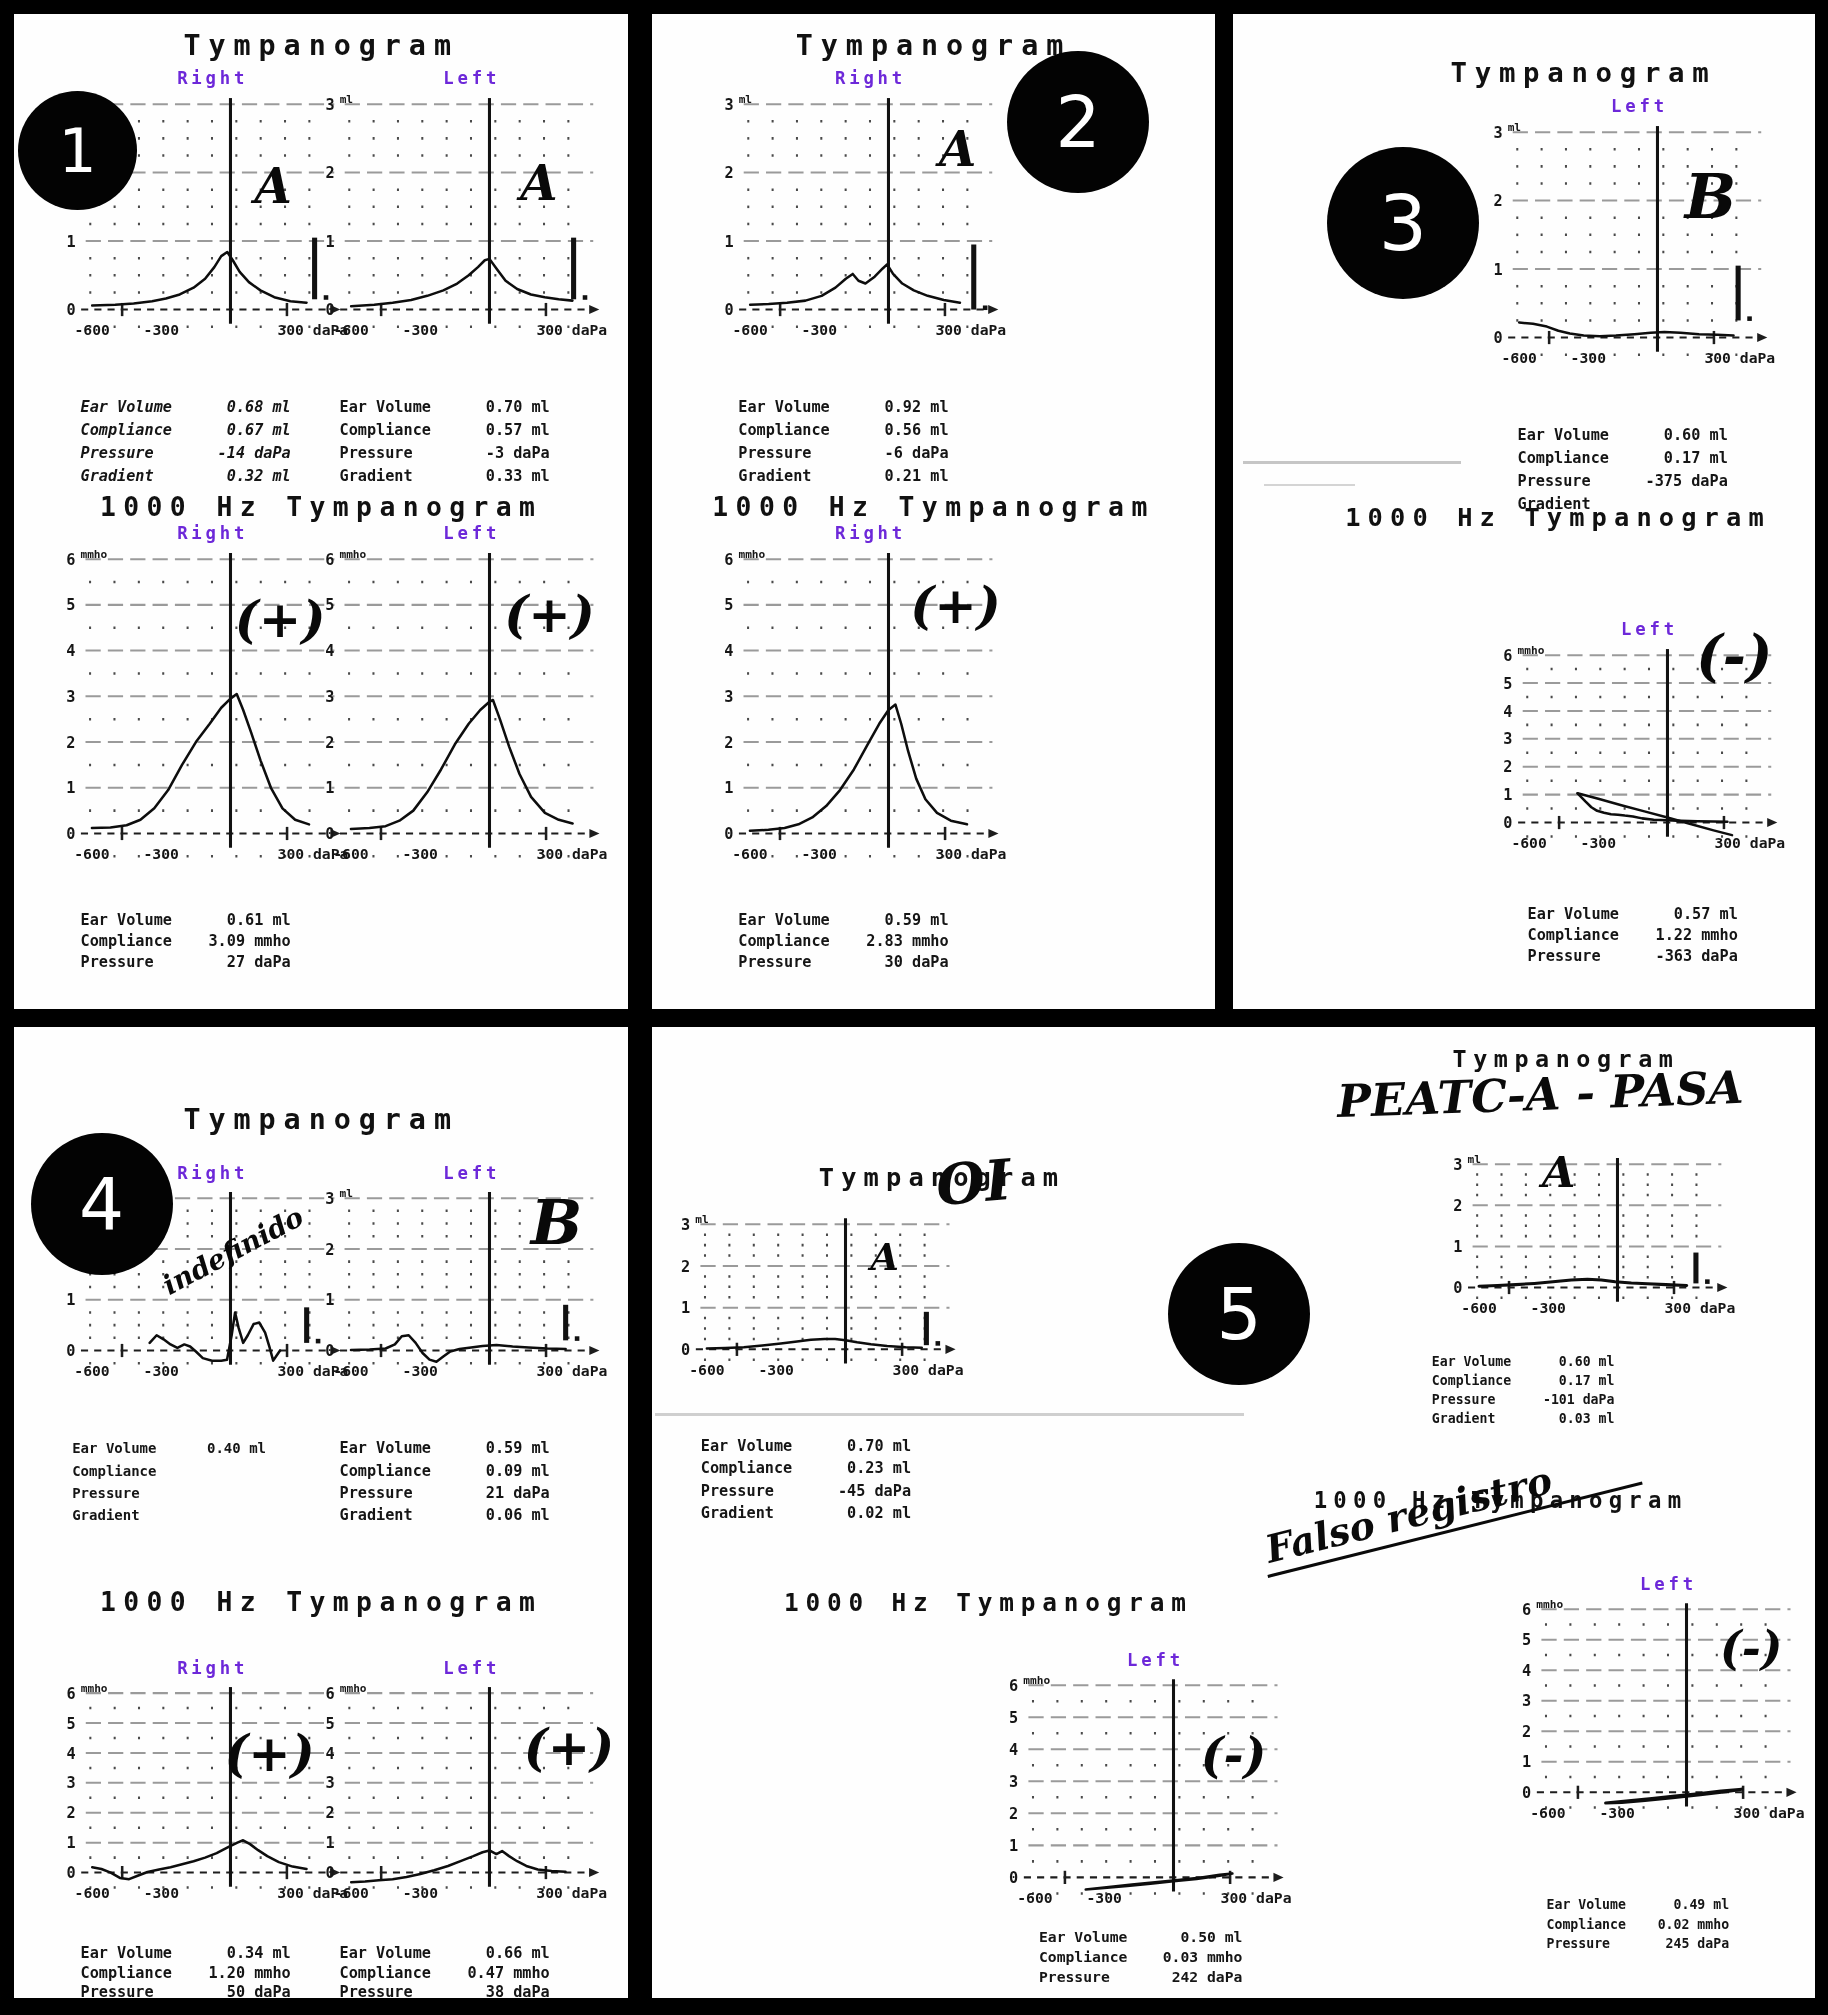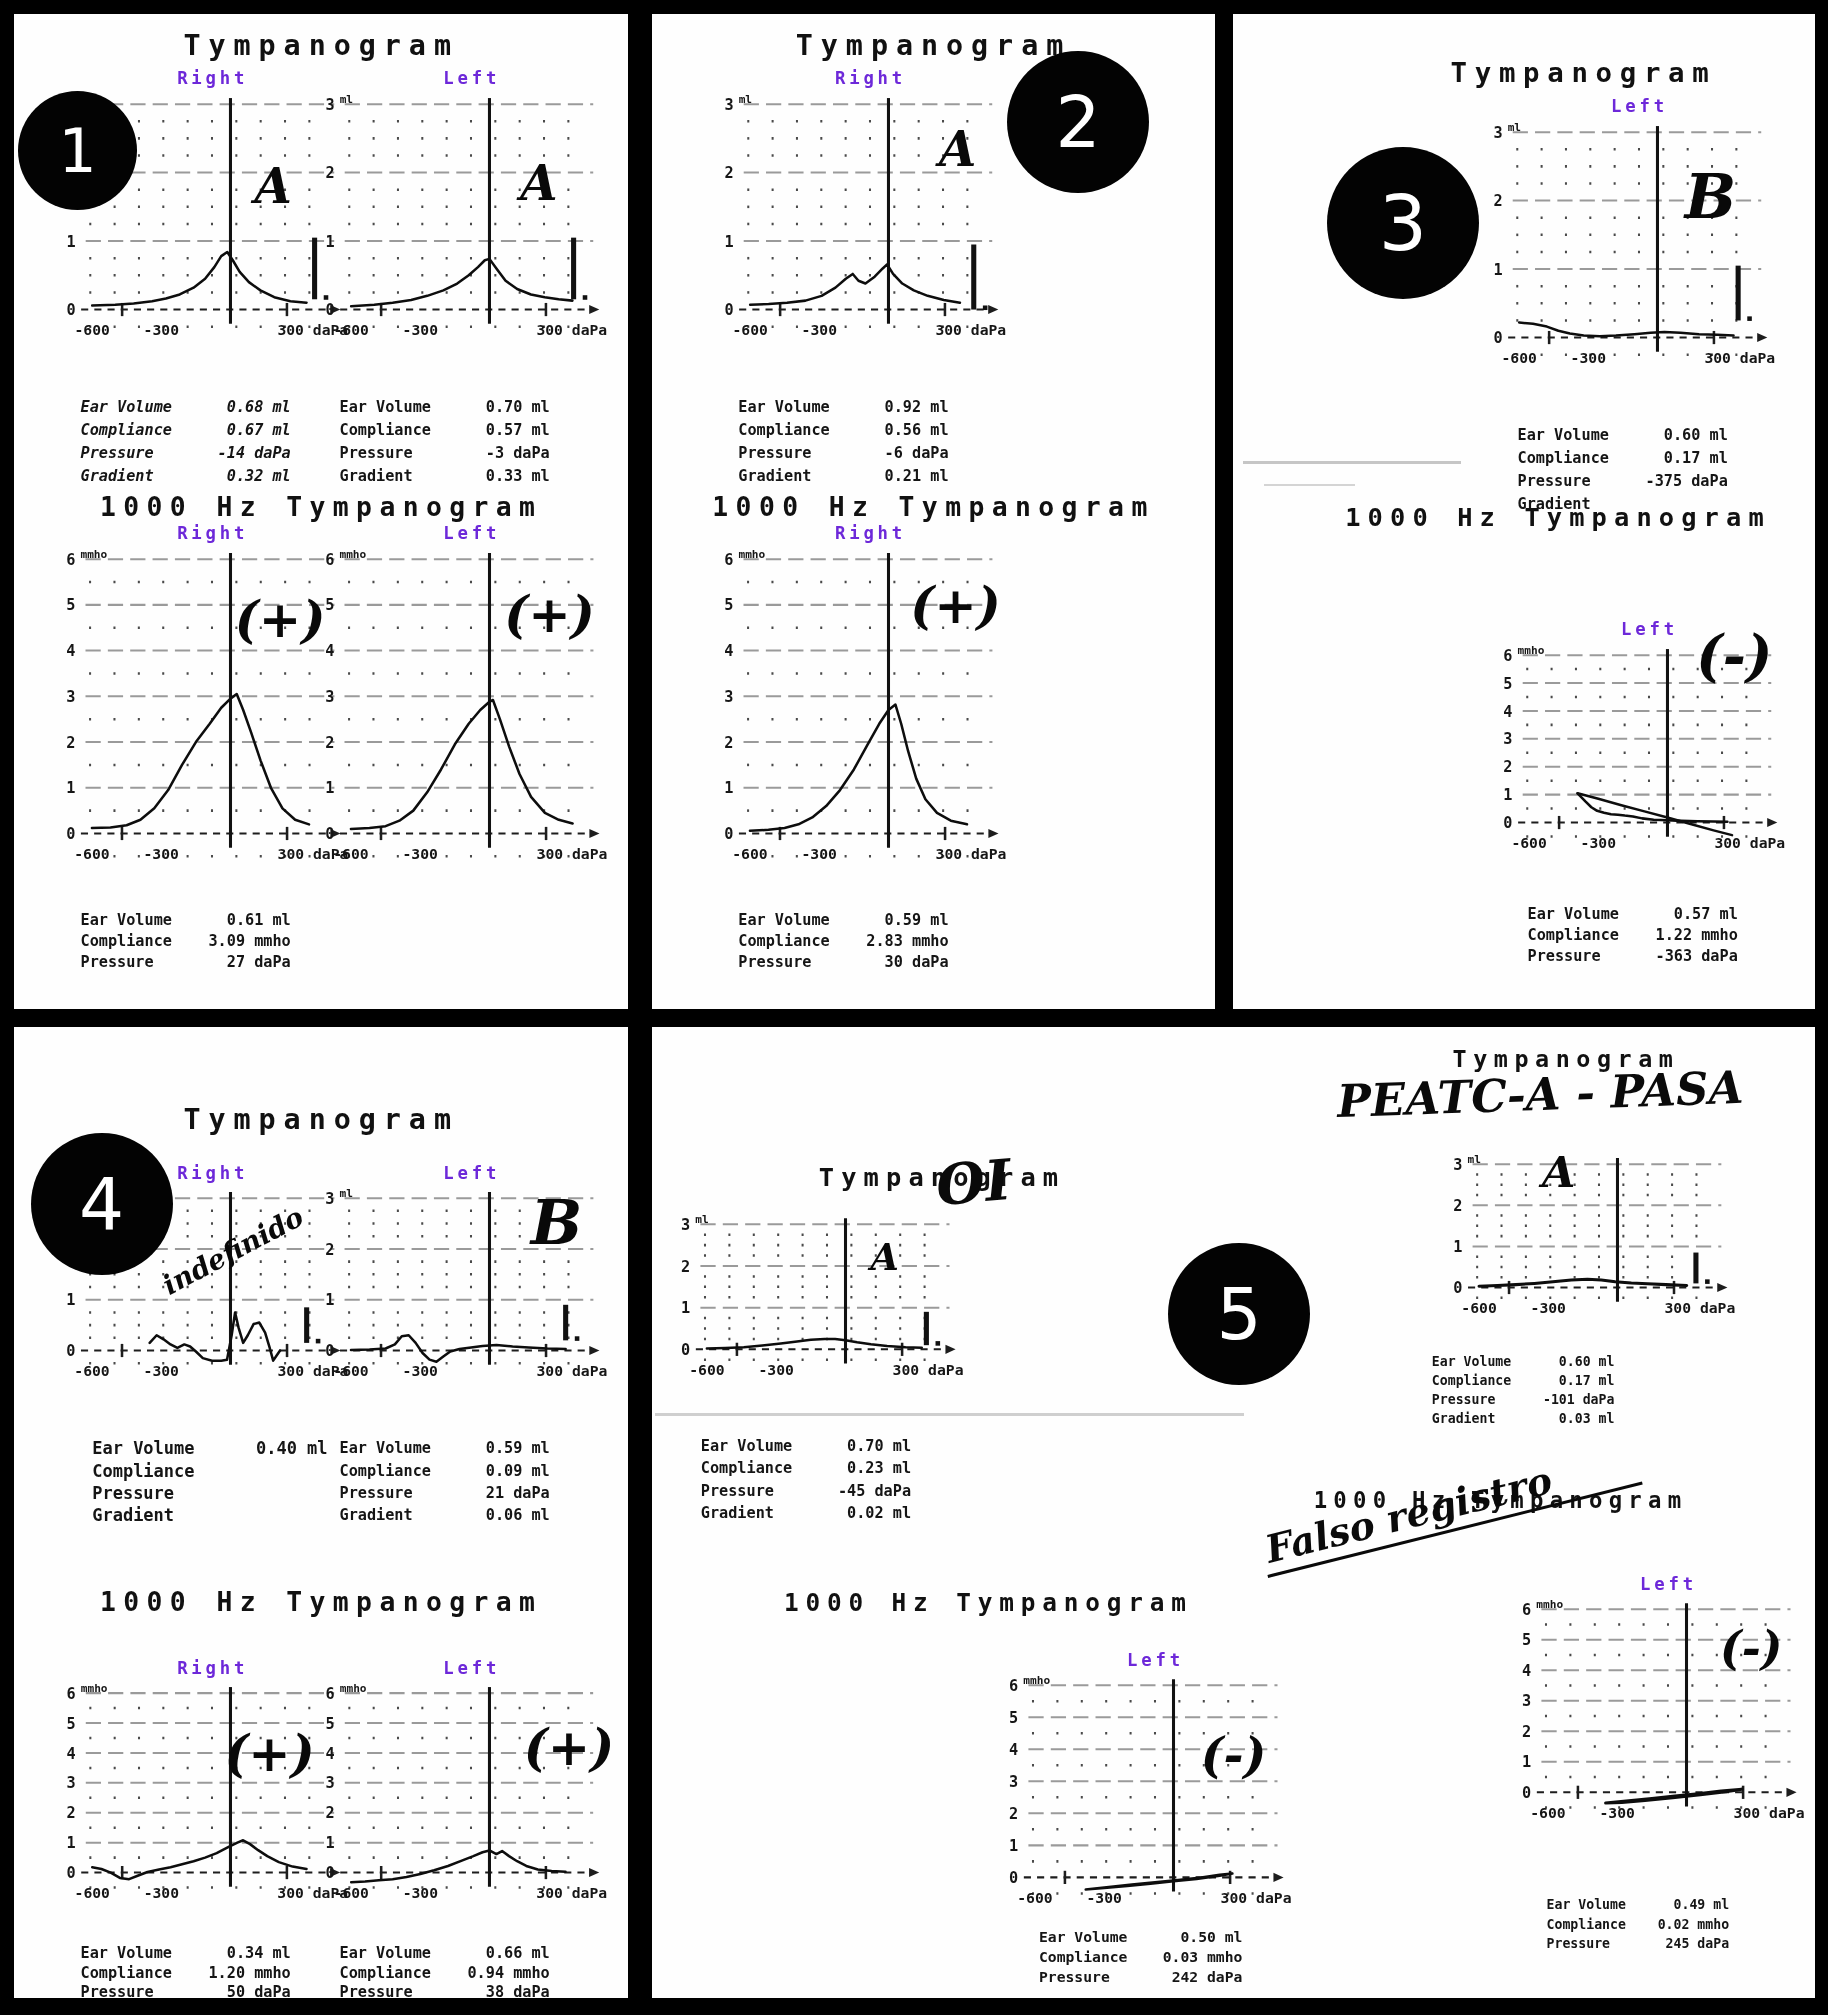--- a/index.html
+++ b/index.html
@@ -400,21 +400,21 @@
             <line x1="446.77750000000003" y1="307" x2="446.77750000000003" y2="333" stroke="#1d1d1d" stroke-width="5"></line>
             <line x1="335.425" y1="8" x2="335.425" y2="348" stroke="#111" stroke-width="6"></line>
             <text x="62.725" y="370" text-anchor="middle" font-size="29">-600</text>
             <text x="199.07500000000002" y="370" text-anchor="middle" font-size="29">-300</text>
             <text x="497.77500000000003" y="370" text-anchor="middle" font-size="29">300 daPa</text>
             <polyline points="176.3,305.0 190.0,290.0 203.6,298.0 217.3,308.0 230.9,315.0 244.5,308.0 255.9,312.0 267.3,322.0 280.9,335.0 299.1,340.0 317.2,340.0 328.6,338.0 337.7,290.0 344.5,245.0 351.3,275.0 360.4,305.0 369.5,290.0 380.9,268.0 392.2,265.0 403.6,285.0 412.7,315.0 419.5,340.0 426.3,330.0 433.1,320.0" fill="none" stroke="#0d0d0d" stroke-width="5" stroke-linejoin="round" stroke-linecap="round"></polyline>
             <rect x="480.41" y="235" width="10" height="70" fill="#111"></rect>
             <rect x="503.41" y="297" width="9" height="9" fill="#111"></rect>
             <text x="349.06" y="140" text-anchor="middle" font-size="54" class="handtxt" transform="rotate(-28 349.06 140)">indefinido</text>
           </svg>
-          <div class="mtable" style="margin-top: 54px; margin-left: 32px; font-size: 17px; line-height: 22.3px;">
+          <div class="mtable" style="margin-top: 54px; margin-left: 12px; font-size: 14px; line-height: 22.3px;">
             <div class="trow"><span class="tl">Ear Volume</span><span class="tv">0.40 ml</span></div>
             <div class="trow"><span class="tl">Compliance</span><span class="tv"></span></div>
             <div class="trow"><span class="tl">Pressure</span><span class="tv"></span></div>
             <div class="trow"><span class="tl">Gradient</span><span class="tv"></span></div>
           </div>
         </div>
         <div class="block" style="left: 305px; top: 135px; width: 305px;">
           <div class="earlabel">Left</div>
           <svg width="305" height="195" viewBox="0 0 600 384">
             <line x1="50" y1="220" x2="540" y2="220" stroke="#9a9a9a" stroke-width="4" stroke-dasharray="30 14"></line>
@@ -526,21 +526,21 @@
             <line x1="446.77750000000003" y1="361" x2="446.77750000000003" y2="387" stroke="#1d1d1d" stroke-width="5"></line>
             <line x1="335.425" y1="8" x2="335.425" y2="402" stroke="#111" stroke-width="6"></line>
             <text x="62.725" y="424" text-anchor="middle" font-size="29">-600</text>
             <text x="199.07500000000002" y="424" text-anchor="middle" font-size="29">-300</text>
             <text x="497.77500000000003" y="424" text-anchor="middle" font-size="29">300 daPa</text>
             <polyline points="62.7,392.9 90.0,391.7 117.3,389.3 144.5,387.0 171.8,382.9 199.1,376.9 226.3,369.3 253.6,361.0 280.9,350.4 303.6,341.6 321.8,333.9 335.4,330.3 349.1,337.4 360.4,331.5 374.1,341.6 390.0,351.6 408.1,361.0 430.9,368.1 458.1,371.1 485.4,372.2" fill="none" stroke="#0d0d0d" stroke-width="5" stroke-linejoin="round" stroke-linecap="round"></polyline>
             <text x="492.2275" y="161.6" text-anchor="middle" font-size="100" class="handtxt" transform="rotate(0 492.2275 161.6)">(+)</text>
           </svg>
           <div class="mtable" style="margin-top: 39px; margin-left: 20.3px; font-size: 15.2px; line-height: 19.3px;">
             <div class="trow"><span class="tl">Ear Volume</span><span class="tv">0.66 ml</span></div>
-            <div class="trow"><span class="tl">Compliance</span><span class="tv">0.94 mmho</span></div>
+            <div class="trow"><span class="tl">Compliance</span><span class="tv">0.47 mmho</span></div>
             <div class="trow"><span class="tl">Pressure</span><span class="tv">38 daPa</span></div>
           </div>
         </div>
       </div>
       <div class="panel" style="left: 652px; top: 1027px; width: 1163px; height: 971px; background: rgb(254, 254, 254);">
         <div class="title" style="left: 112px; top: 135px; width: 356px; font-size: 25.4px;">Tympanogram</div>
         <div class="title" style="left: 132px; top: 561px; width: 406px; font-size: 24.4px;">1000 Hz Tympanogram</div>
         <div class="title" style="left: 726px; top: 18px; width: 376px; font-size: 23.4px;">Tympanogram</div>
         <div class="title" style="left: 635px; top: 460px; width: 427px; font-size: 22.3px;">1000 Hz Tympanogram</div>
         <div class="hand" style="left: 284px; top: 122px; font-size: 56px; transform: rotate(-5deg);"><span>OI</span></div>

